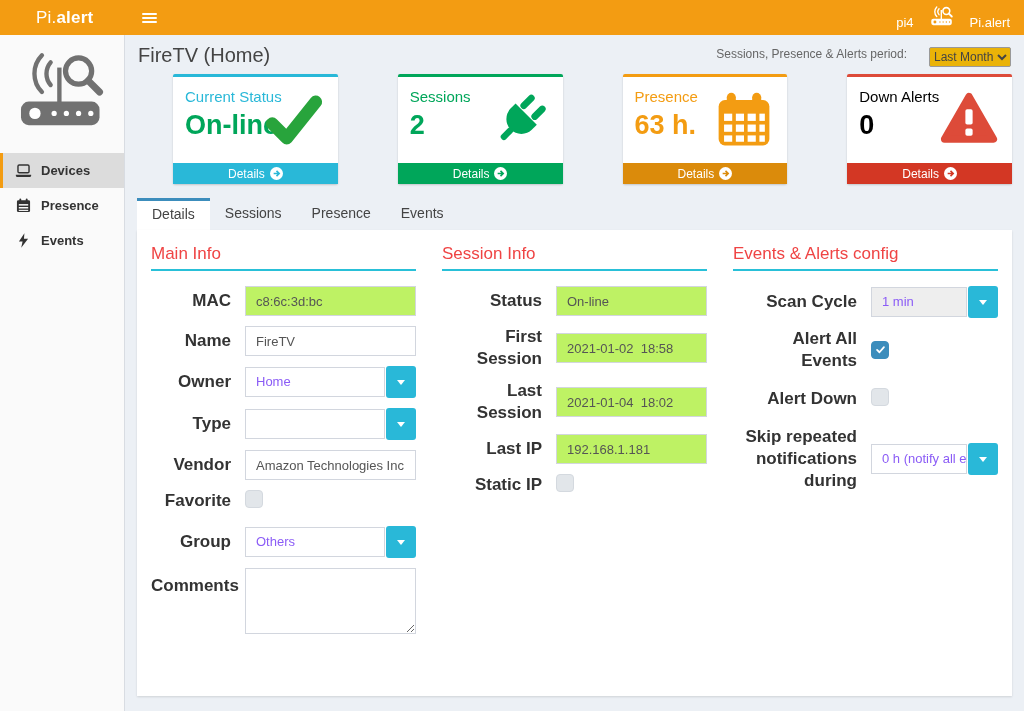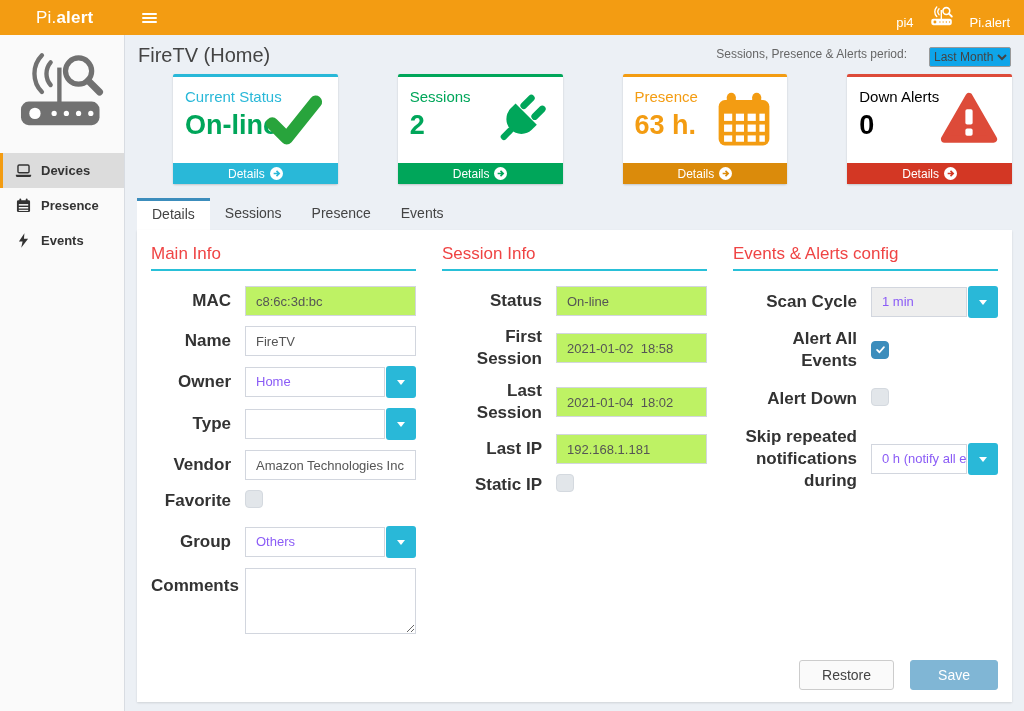--- a/index.html
+++ b/index.html
@@ -22,21 +22,21 @@
     font-size:13px; font-weight:bold; color:#333; border-left:3px solid transparent; cursor:pointer; }
   .menu-item.active { background:#dcdcdc; border-left-color:#f39c12; }
   .menu-item .micon { width:17px; display:flex; justify-content:center; }
 
   .main { flex:1; display:flex; flex-direction:column; background:#ecf0f5; min-width:0; }
   .content { flex:1; padding:7px 12px 0; display:flex; flex-direction:column; }
 
   .page-head { display:flex; justify-content:space-between; align-items:flex-end; margin:2px 1px 7px; }
   .page-title { font-size:20px; color:#444; }
   .period { font-size:12px; color:#666; display:flex; align-items:flex-start; gap:22px; }
-  .period select { font-size:12px; height:20px; border:1px solid #999; background:#0ea5e9; color:#444;
+  .period select { font-size:12px; height:20px; border:1px solid #999; background:#eab308; color:#444;
     font-family:inherit; border-radius:2px; }
 
   
   .boxes { display:flex; gap:24px; margin-bottom:14px; }
   .box { flex:1; background:#fff; border-top:3px solid #000; border-radius:2px;
     box-shadow:0 1px 2px rgba(0,0,0,.18); display:flex; flex-direction:column;margin-left:36px; }
   .box-body { position:relative; height:86px; padding:11px 12px; }
   .box-label { font-size:15px; }
   .box-value { font-size:27px; font-weight:bold; margin-top:5px; }
   .box-icon { position:absolute; right:13px; top:14px; }
@@ -438,21 +438,17 @@
               <div class="ctrl selwrap">
                 <div class="selval">0 h (notify all events)</div>
                 <button class="selbtn">
                   <span class="caret"></span>
                 </button>
               </div>
             </div>
           </div>
         </div>
 
-        <div class="btn-row">
-          <button class="btn btn-restore">Restore</button>
-          <button class="btn btn-save">Save</button>
-        </div>
       </div>
     </div>
 
   </div>
 </div>
 
 </body></html>

